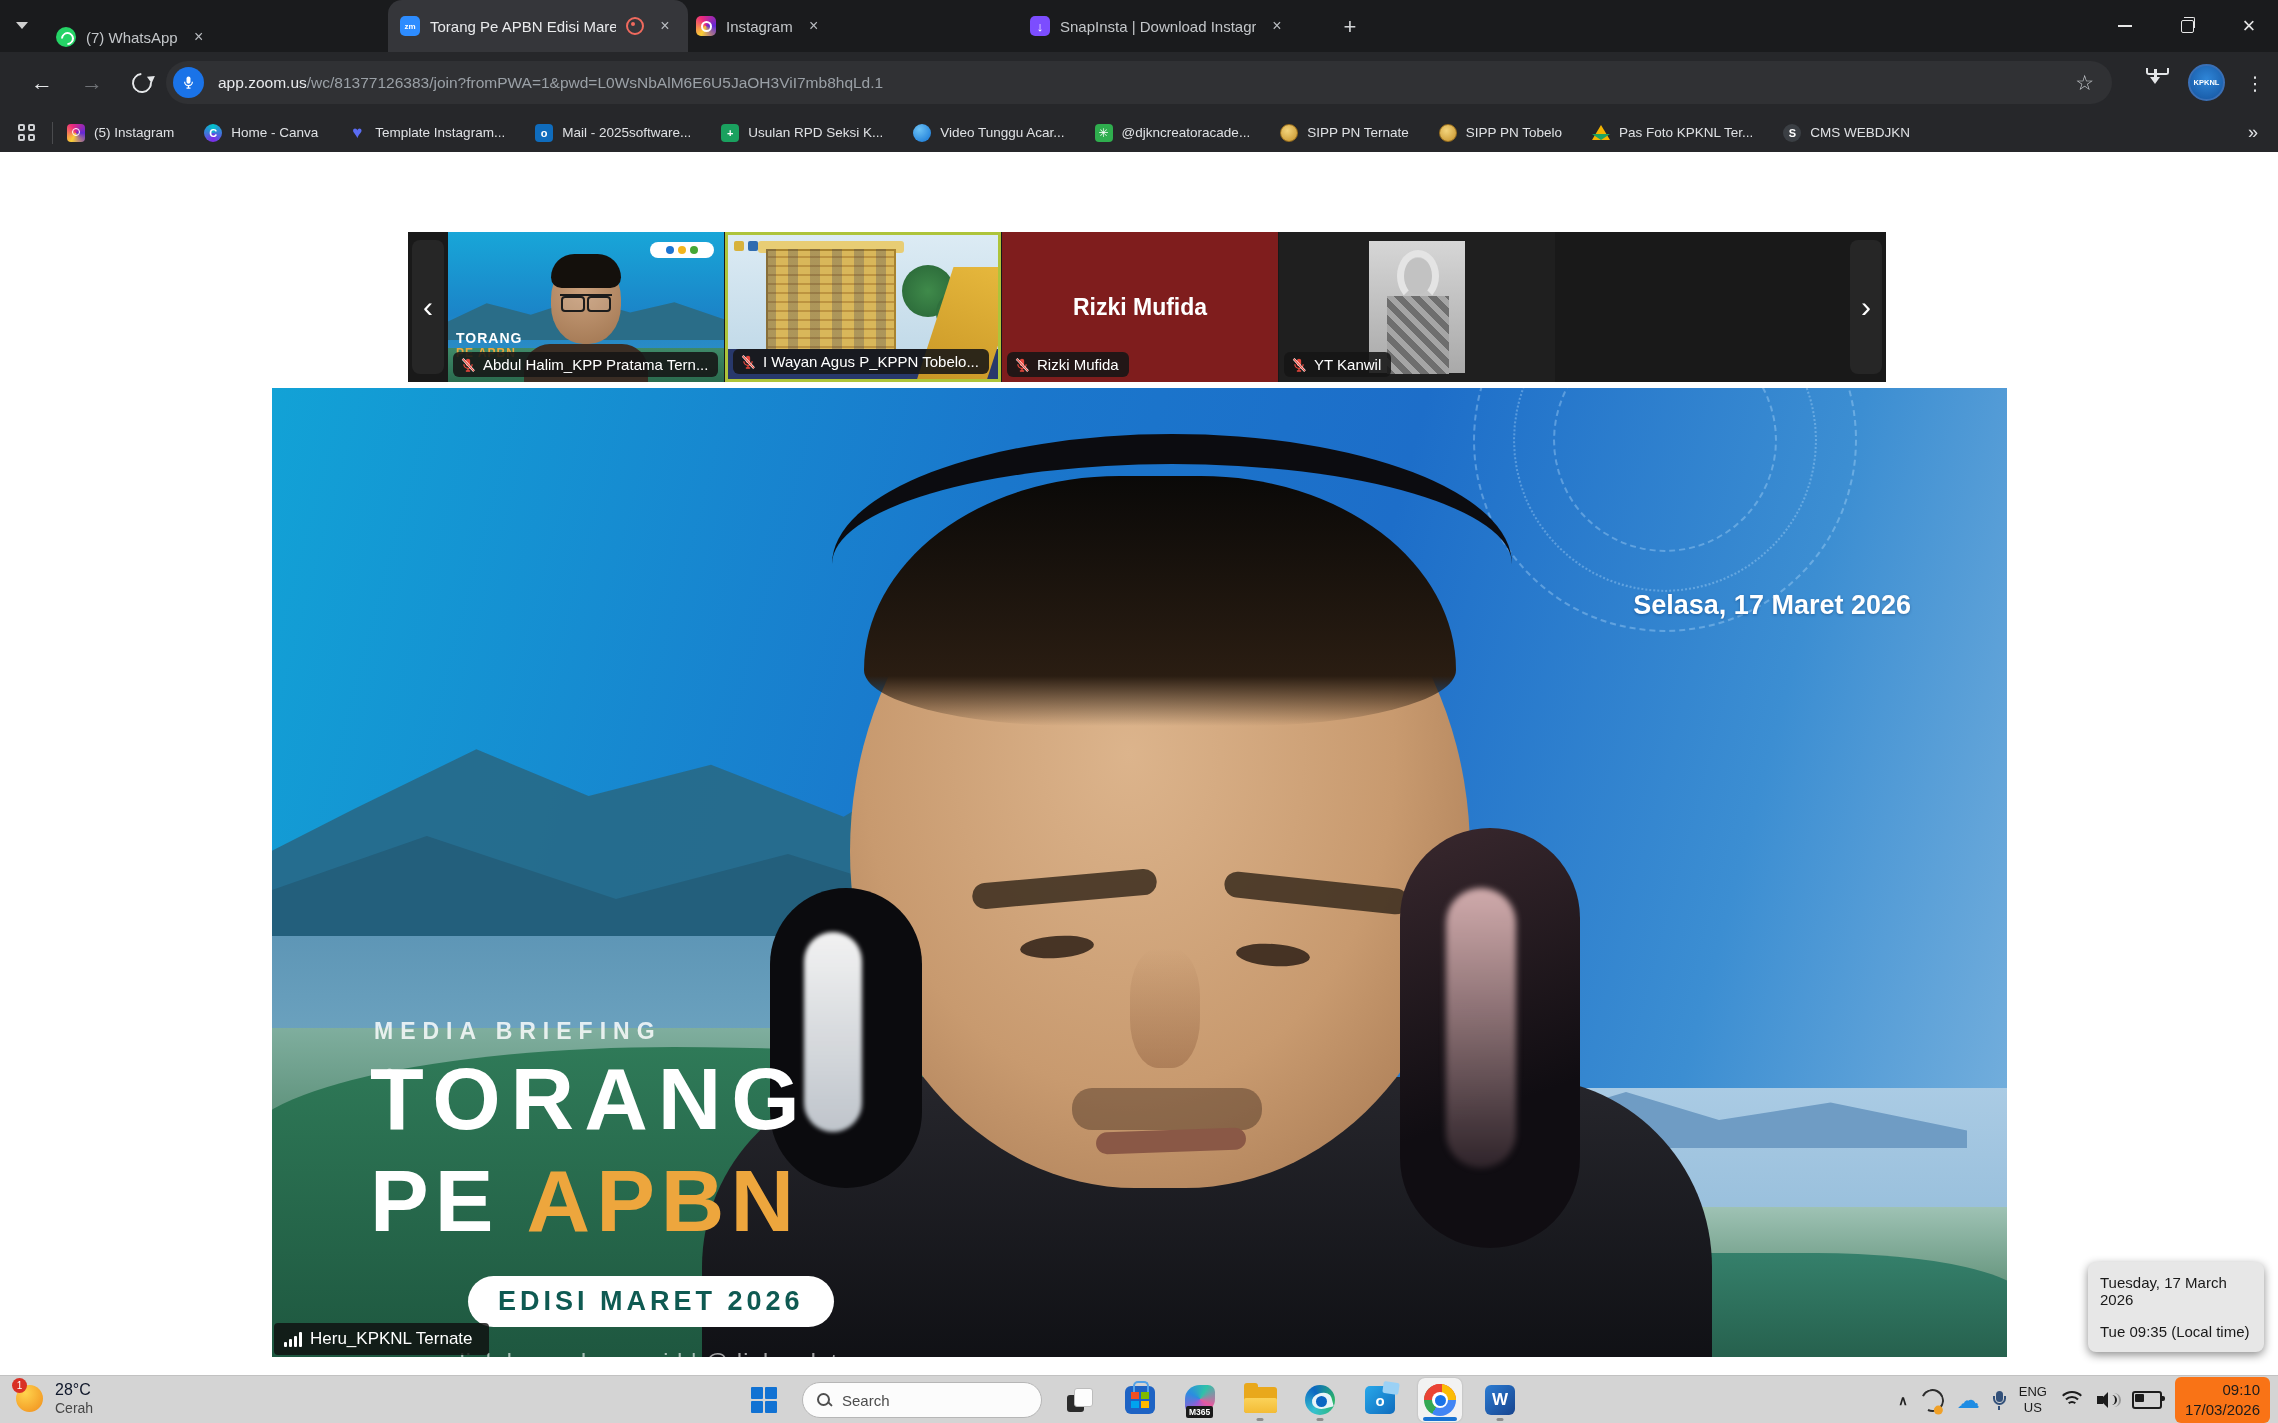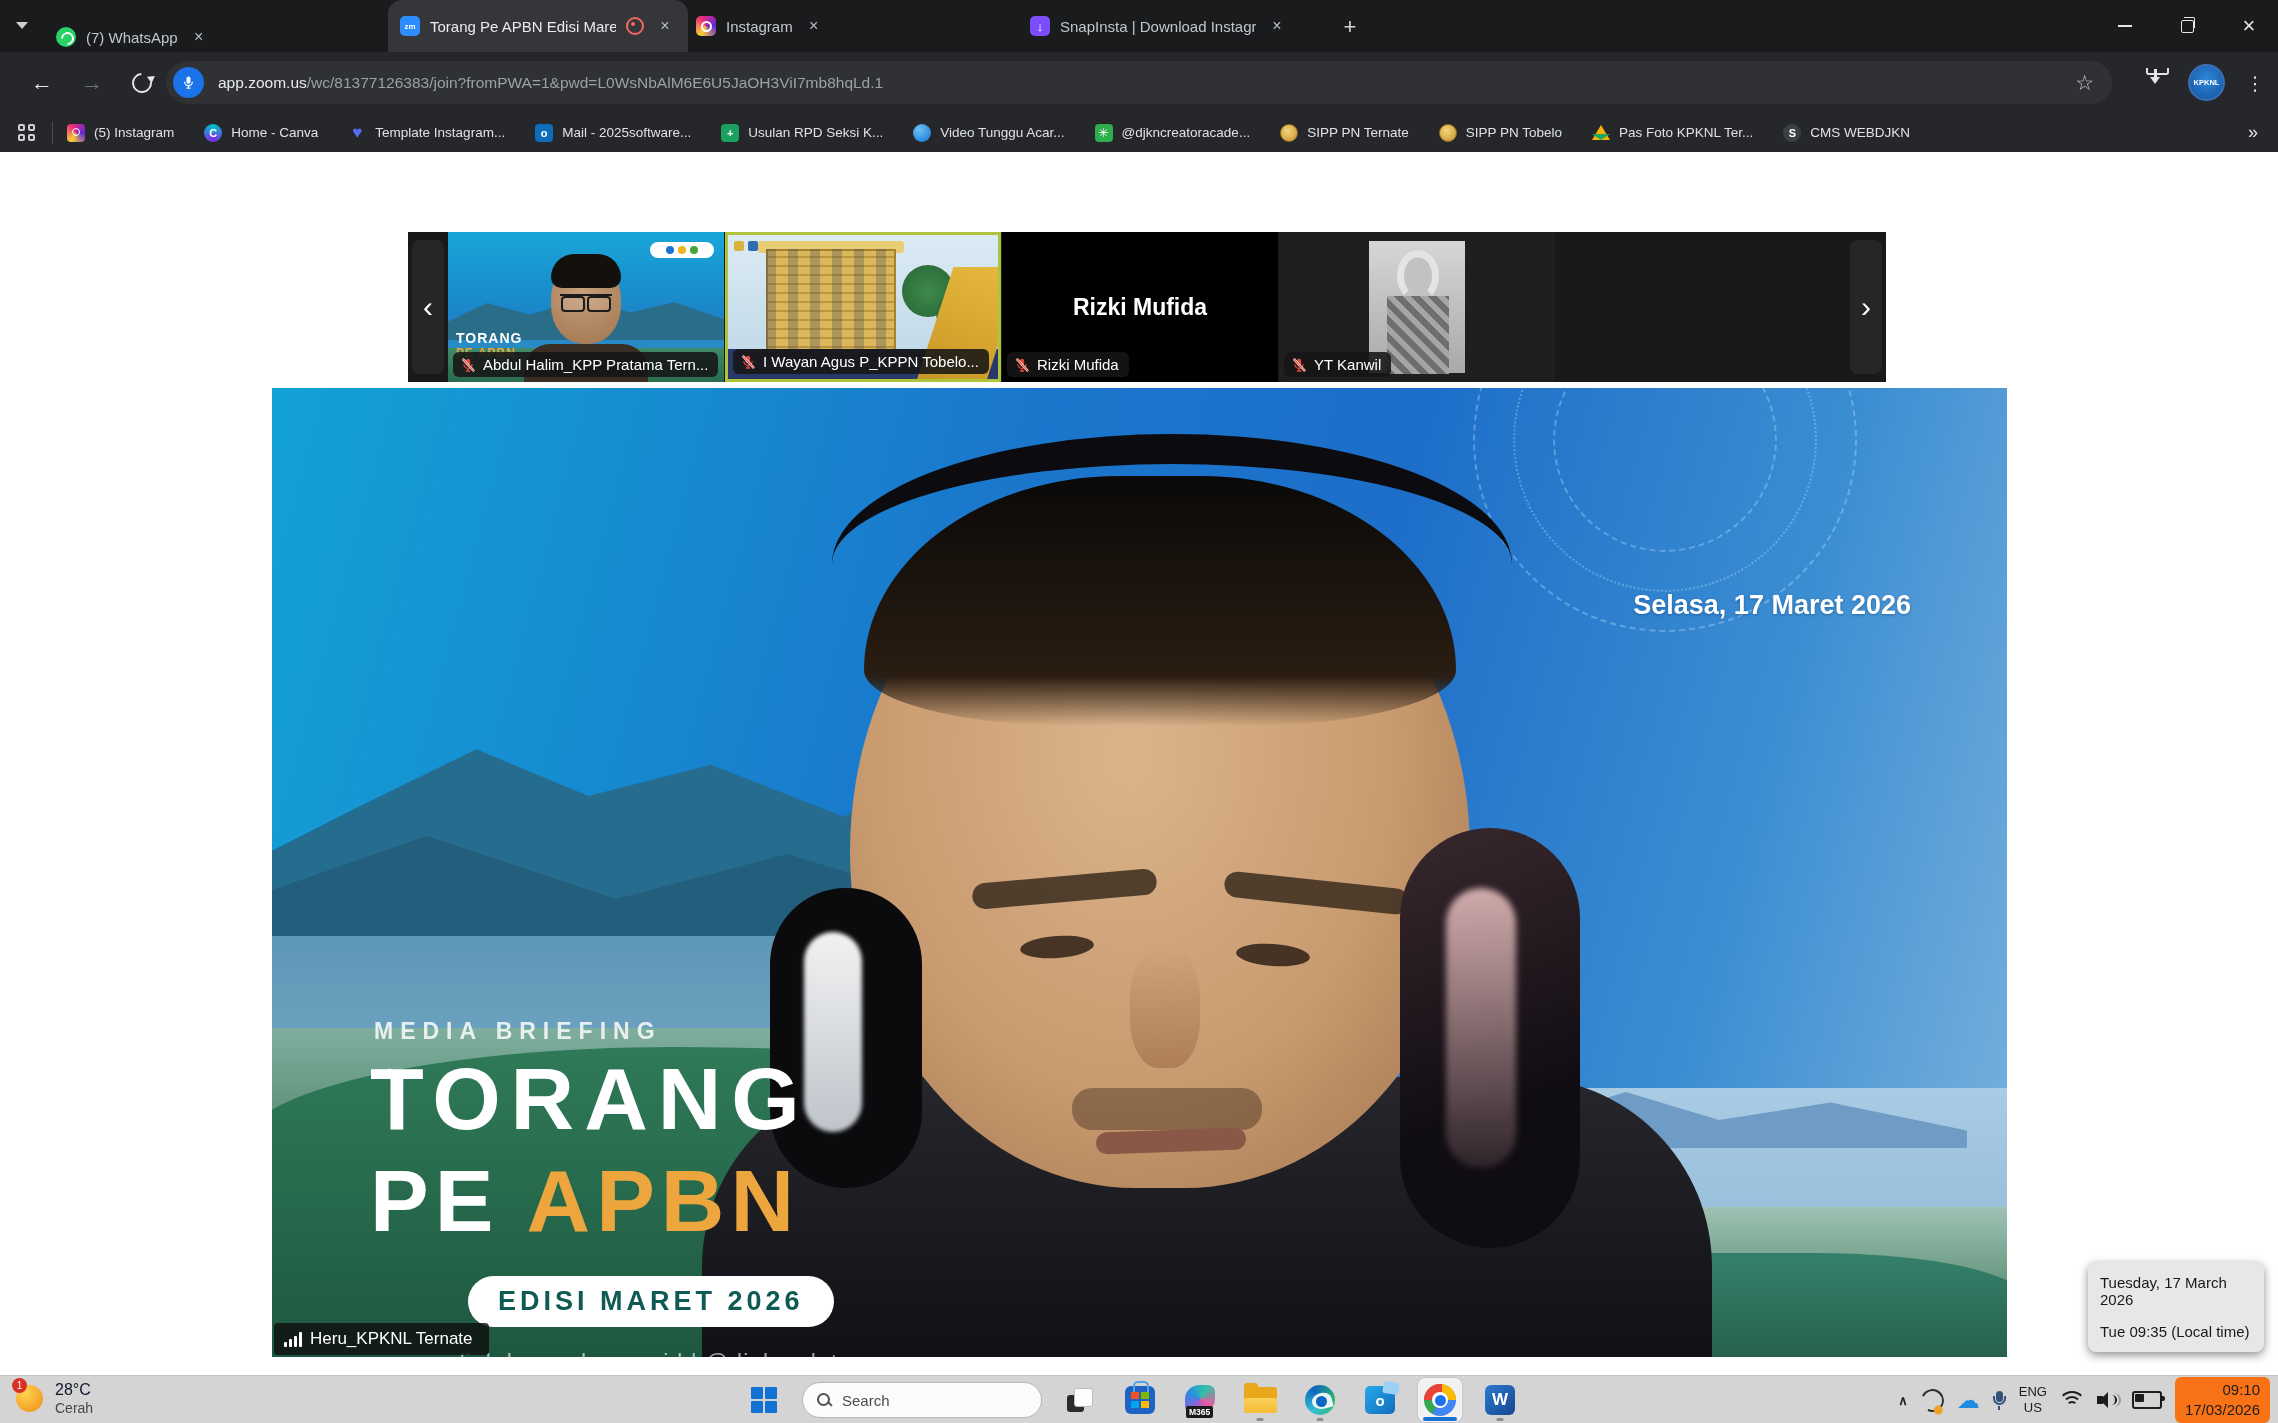--- a/index.html
+++ b/index.html
@@ -457,21 +457,21 @@
             </div>
         </div>
         <div class="tile-label">
           <svg class="mic-muted-icon">
               <use href="#micmute"></use>
             </svg>
           <span>I Wayan Agus P_KPPN Tobelo...</span>
         </div>
       </div>
 
-      <div class="tile" style="left:594px;background:#000000;">
+      <div class="tile" style="left:594px;background:#7f1d1d;">
         <div class="tile-centername">Rizki Mufida</div>
         <div class="tile-label">
           <svg class="mic-muted-icon">
               <use href="#micmute"></use>
             </svg>
           <span>Rizki Mufida</span>
         </div>
       </div>
 
       <div class="tile" style="left:871px;background:#1f1f1f;">

